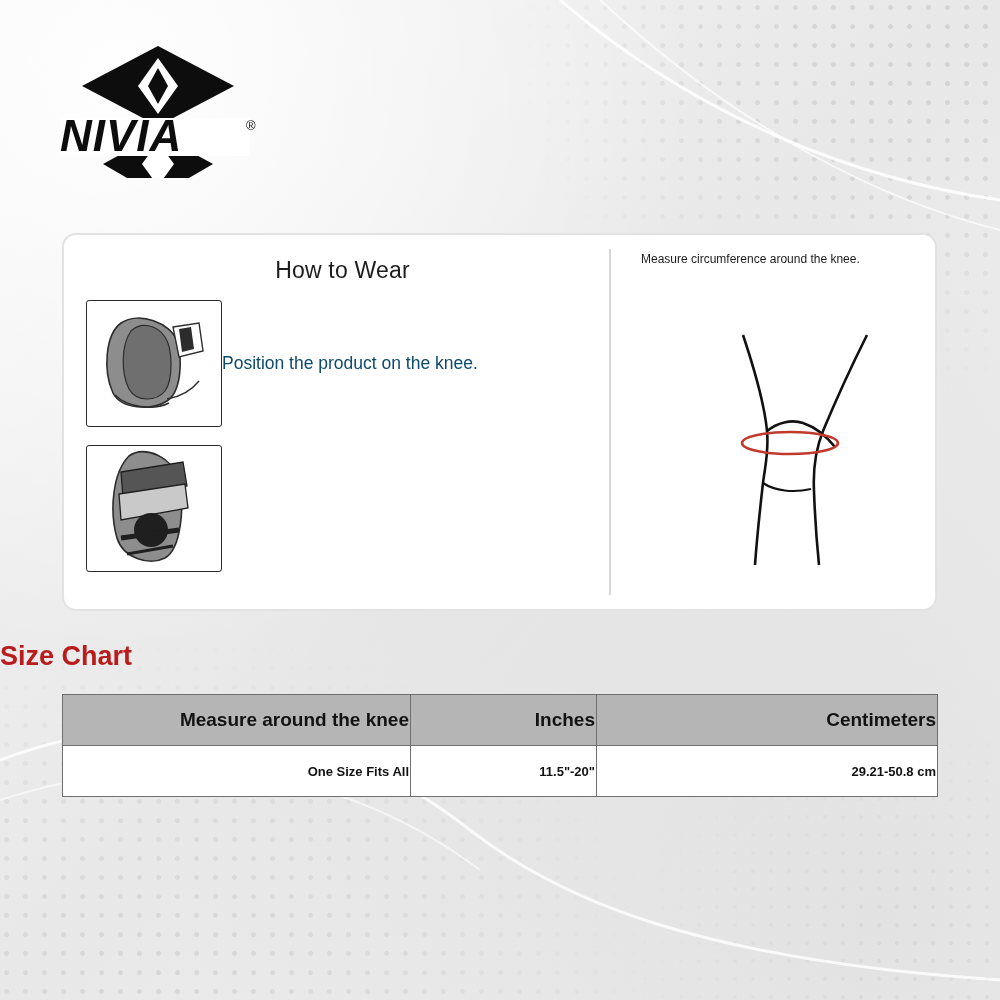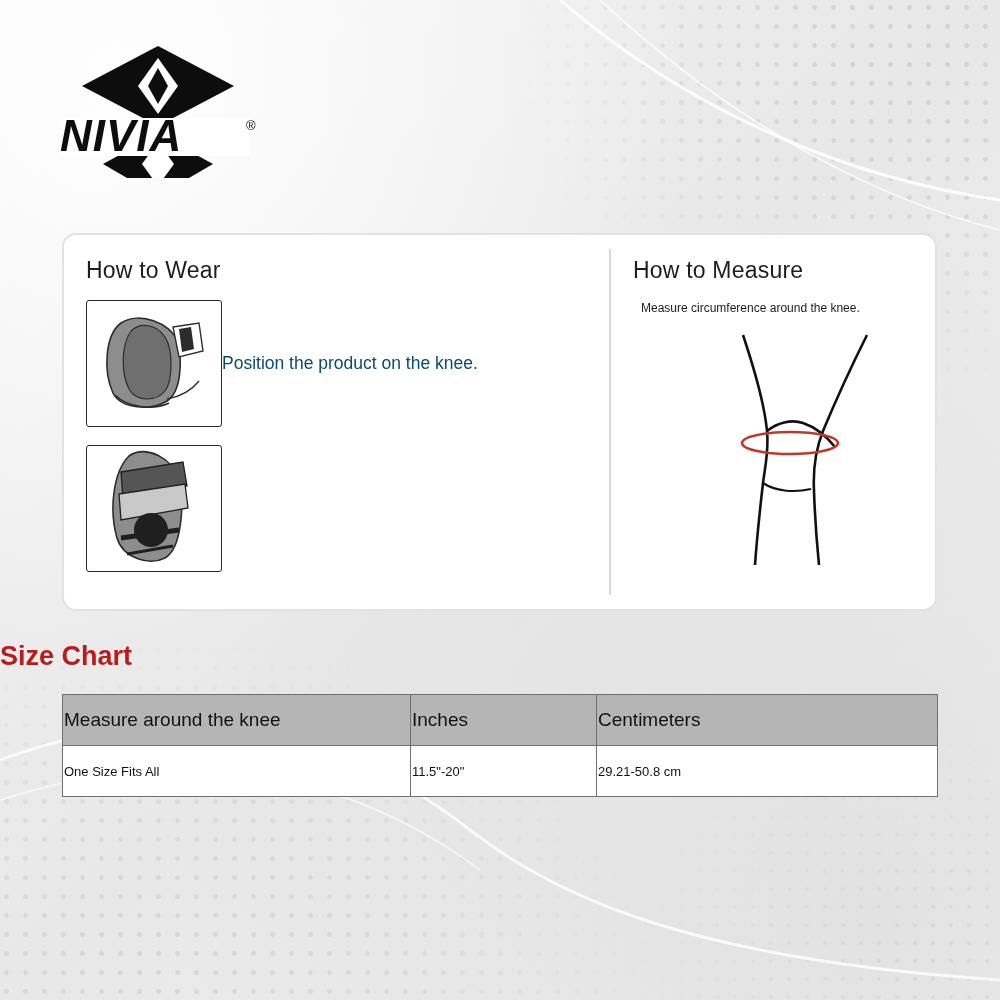--- a/index.html
+++ b/index.html
@@ -96,21 +96,21 @@
     background: #d8d8d8;
     margin: 14px 0 14px 0;
   }
   .panel-right {
     flex: 1;
     box-sizing: border-box;
     padding: 16px 22px 10px 30px;
     position: relative;
   }
   .panel-title {
-    text-align: left;
+    text-align: center;
     font-size: 23px;
     color: #1d1d1d;
     letter-spacing: 0.2px;
     margin: 6px 0 16px 0;
   }
   .panel-right .panel-title { margin-left: -8px; }
 
   .step {
     display: flex;
     align-items: center;
@@ -159,23 +159,23 @@
     position: absolute;
     left: 62px;
     top: 694px;
     width: 875px;
     border-collapse: collapse;
     table-layout: fixed;
   }
   .size-table th,
   .size-table td {
     border: 1px solid #6f6f6f;
-    text-align: left;
+    text-align: right;
     color: #121212;
-    font-weight: normal;
+    font-weight: bold;
   }
   .size-table thead th {
     background: #b5b5b5;
     height: 48px;
     font-size: 19px;
   }
   .size-table tbody td {
     background: #ffffff;
     height: 48px;
     font-size: 13px;
@@ -246,21 +246,20 @@
           <path d="M34,92 L92,84" fill="none" stroke="#1f1f1f" stroke-width="5"></path>
           <path d="M40,108 L86,100" fill="none" stroke="#1f1f1f" stroke-width="3"></path>
         </svg>
       </div>
     </div>
   </div>
 
   <div class="panel-divider"></div>
 
   <div class="panel-right">
-    <div class="panel-title">How to Measure</div>
     <p class="measure-text">Measure circumference around the knee.</p>
     <div class="leg-figure">
       <svg viewBox="0 0 260 238" width="260" height="238">
         <path d="M72,4 C86,46 94,78 96,100 C98,120 94,136 92,152 C89,178 86,206 84,234" fill="none" stroke="#111" stroke-width="2.6"></path>
         <path d="M96,100 C106,92 120,88 132,92 C144,96 156,106 164,116" fill="none" stroke="#111" stroke-width="2.6"></path>
         <path d="M196,4 C176,44 162,76 152,100 C144,120 142,140 143,160 C144,190 146,214 148,234" fill="none" stroke="#111" stroke-width="2.6"></path>
         <path d="M92,152 C104,160 122,162 140,158" fill="none" stroke="#111" stroke-width="2.2"></path>
         <ellipse cx="119" cy="112" rx="48" ry="11" fill="none" stroke="#c0392b" stroke-width="2.6"></ellipse>
       </svg>
     </div>

